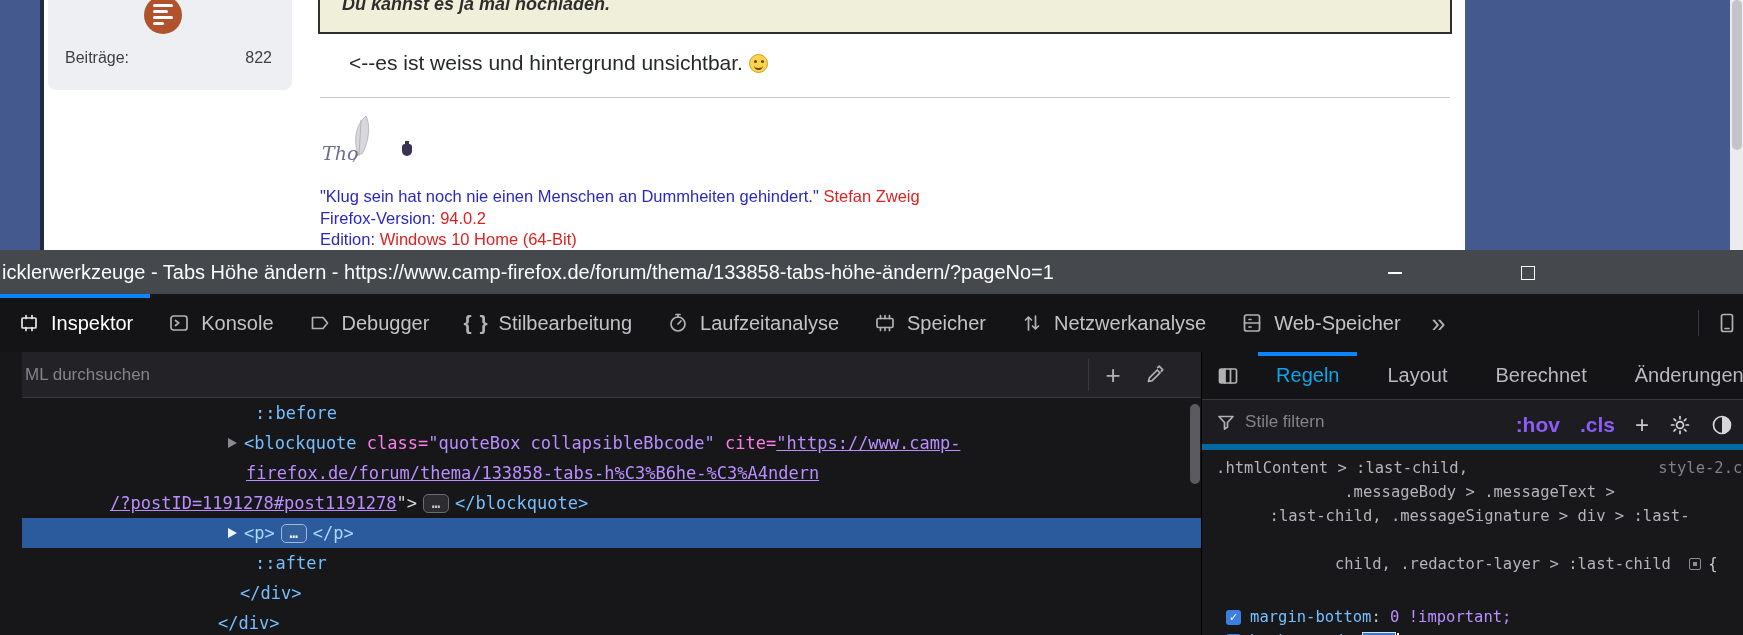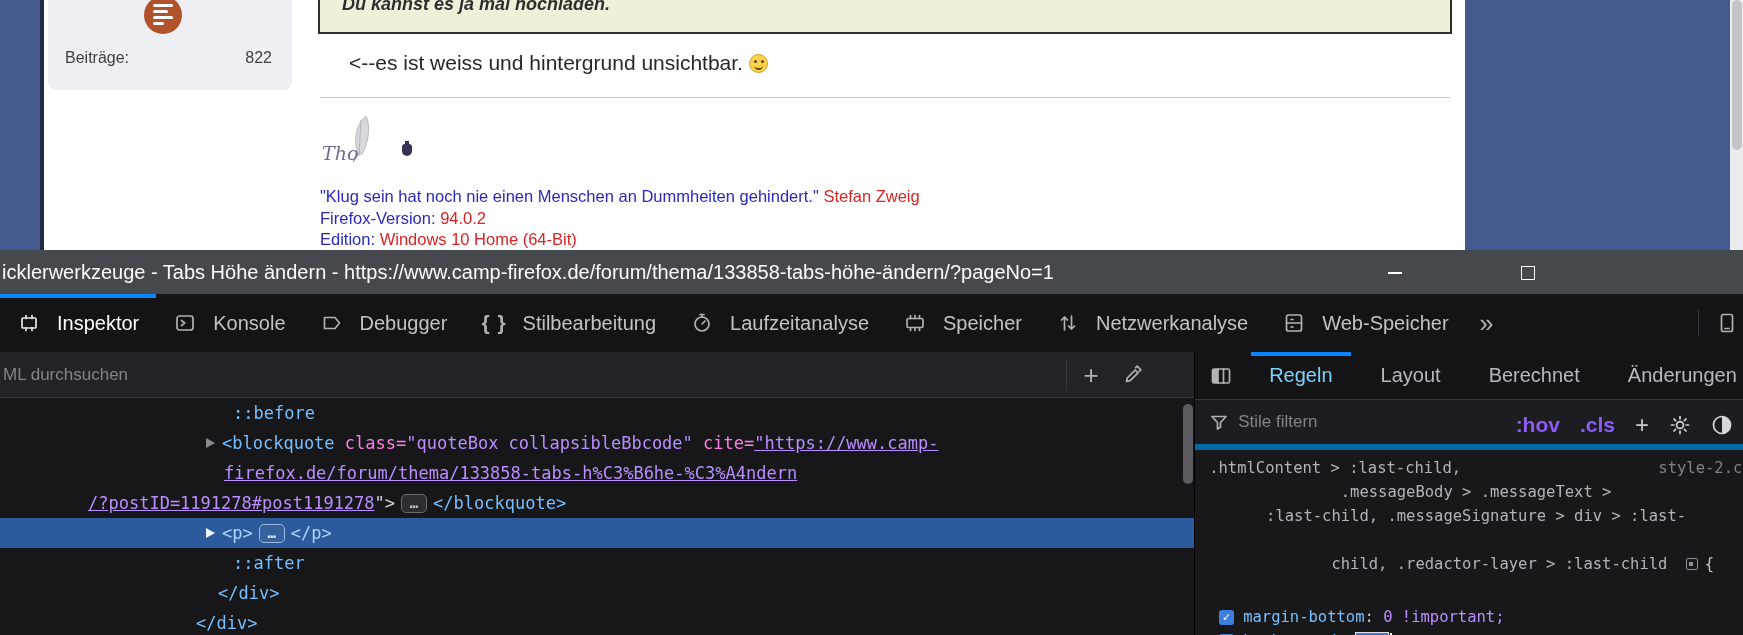--- a/index.html
+++ b/index.html
@@ -56,37 +56,37 @@
   .dt-title { position:absolute; left:2px; top:0; height:44px; display:flex; align-items:center;
               color:#fbfbfb; font-size:20px; white-space:nowrap; }
   .win-btn { position:absolute; top:0; width:60px; height:44px; }
   .win-min { left:1365px; }
   .win-min::after { content:""; position:absolute; left:23px; top:22px; width:14px; height:1.6px; background:#fff; }
   .win-max { left:1497px; }
   .win-max::after { content:""; position:absolute; left:24px; top:16px; width:12px; height:12px; border:1.4px solid #fff; }
 
   .dt-tabrow { position:absolute; left:0; top:44px; width:1743px; height:58px; background:#141416;
                display:flex; align-items:stretch; }
-  .dt-tab { position:relative; display:flex; align-items:center; gap:16px; padding:2px 17px;
+  .dt-tab { position:relative; display:flex; align-items:center; gap:10px; padding:2px 17px;
             color:#c3c3c6; font-size:20px; white-space:nowrap; }
   .dt-tab.active { color:#ffffff; }
   .dt-tab.active .active-line { position:absolute; left:0; top:0; width:100%; height:4px; background:#0a84ff; }
   .dt-tab svg { display:block; }
   .ticon { stroke:#b1b1b3; fill:none; stroke-width:1.7; stroke-linecap:round; stroke-linejoin:round; }
   .dt-tab.active .ticon { stroke:#e8e8ea; }
   .brace-icon { font-size:21px; color:#b1b1b3; font-weight:bold; letter-spacing:1px; }
   .chev-more { display:flex; align-items:center; padding:0 14px; color:#b1b1b3; font-size:25px; }
   .tab-spacer { flex:1; }
   .vsep { width:1px; height:26px; background:#38383d; align-self:center; }
   .device-tab { display:flex; align-items:center; padding:0 0 0 16px; width:44px; overflow:hidden; }
 
   .dt-main { position:absolute; left:0; top:102px; width:1743px; height:283px; display:flex; }
 
   
-  .inspector-pane { position:relative; width:1274px; height:283px; border-right:1px solid #000; }
+  .inspector-pane { position:relative; width:1274px; height:283px; border-right:1px solid #000;margin-left:22px; }
   .search-row { position:relative; height:46px; background:#232327; border-bottom:1px solid #38383d;
                 display:flex; align-items:center; }
   .search-input { position:absolute; left:3px; top:0; height:46px; display:flex; align-items:center;
                   color:#83838a; font-size:17px; }
   .search-sep { position:absolute; left:1066px; top:7px; width:1px; height:32px; background:#38383d; }
   .icon-btn { position:absolute; top:0; height:46px; display:flex; align-items:center; justify-content:center; width:42px; }
   .add-node-btn { left:1070px; color:#b1b1b3; font-size:26px; font-weight:400; }
   .eyedropper-btn { left:1112px; }
 
   .markup-view { position:relative; height:237px; background:#17171a; overflow:hidden;
@@ -107,21 +107,21 @@
                     color:#c8c8cc; font-size:14px; line-height:1; font-weight:bold; }
   .mrow.selected .ellipsis-badge { border-color:#9db9dc; background:#35619f; color:#eef4fb; }
   .markup-scrollbar { position:absolute; right:1px; top:6px; width:10px; height:80px; background:#5a5a60; border-radius:5px; }
 
   
   .rules-sidebar { position:relative; width:584px; height:283px; background:#18181b; overflow:hidden; }
   .sb-tabs { position:relative; height:48px; background:#141416; border-bottom:1px solid #38383d;
              display:flex; align-items:stretch; }
   .sb-toggle { display:flex; align-items:center; padding:0 12px 0 14px; }
   .sb-tab { position:relative; display:flex; align-items:center; padding:0 24px; color:#b9b9bd; font-size:20px; white-space:nowrap; }
-  .sb-tab.active { color:#7dd3fc; }
+  .sb-tab.active { color:#0ea5e9; }
   .sb-tab.active .active-line { position:absolute; left:6px; right:6px; top:0; height:4px; background:#0a84ff; }
 
   .filter-row { position:relative; height:50px; background:#1d1d21; border-bottom:6px solid #0369a1;
                 display:flex; align-items:center; padding-left:14px; }
   .filter-ph { color:#83838a; font-size:17px; margin-left:9px; }
   .filter-right { position:absolute; right:10px; top:0; height:50px; display:flex; align-items:center; gap:20px; }
   .pseudo-toggle { color:#8b5cf6; font-size:21px; font-weight:bold; }
   .add-rule { color:#c9c9cd; font-size:24px; }
 
   .rules-content { position:relative; padding:6px 0 0 14px; font-family:"DejaVu Sans Mono",monospace;

